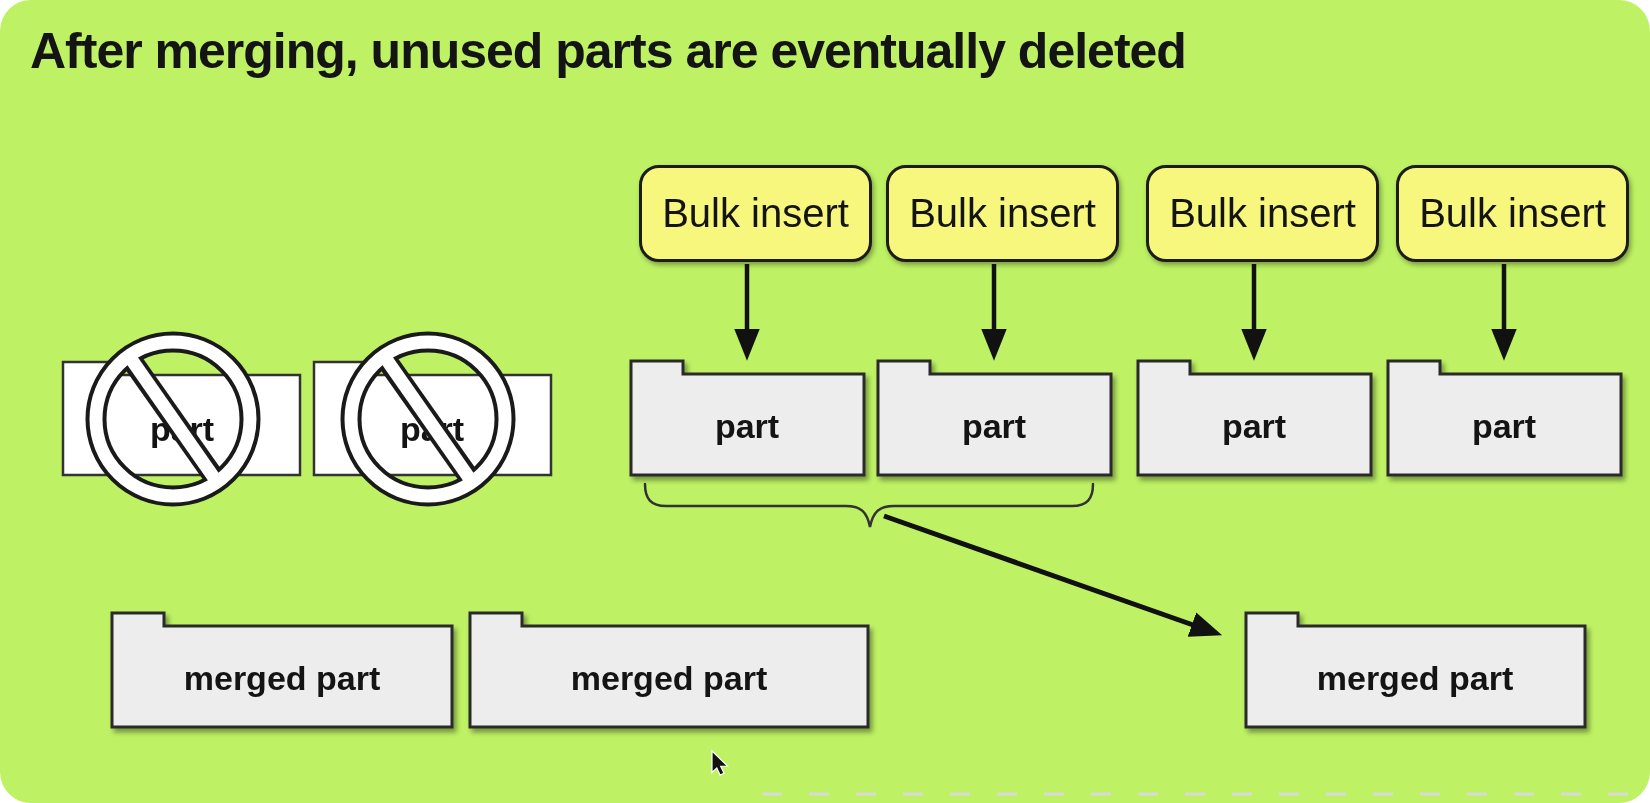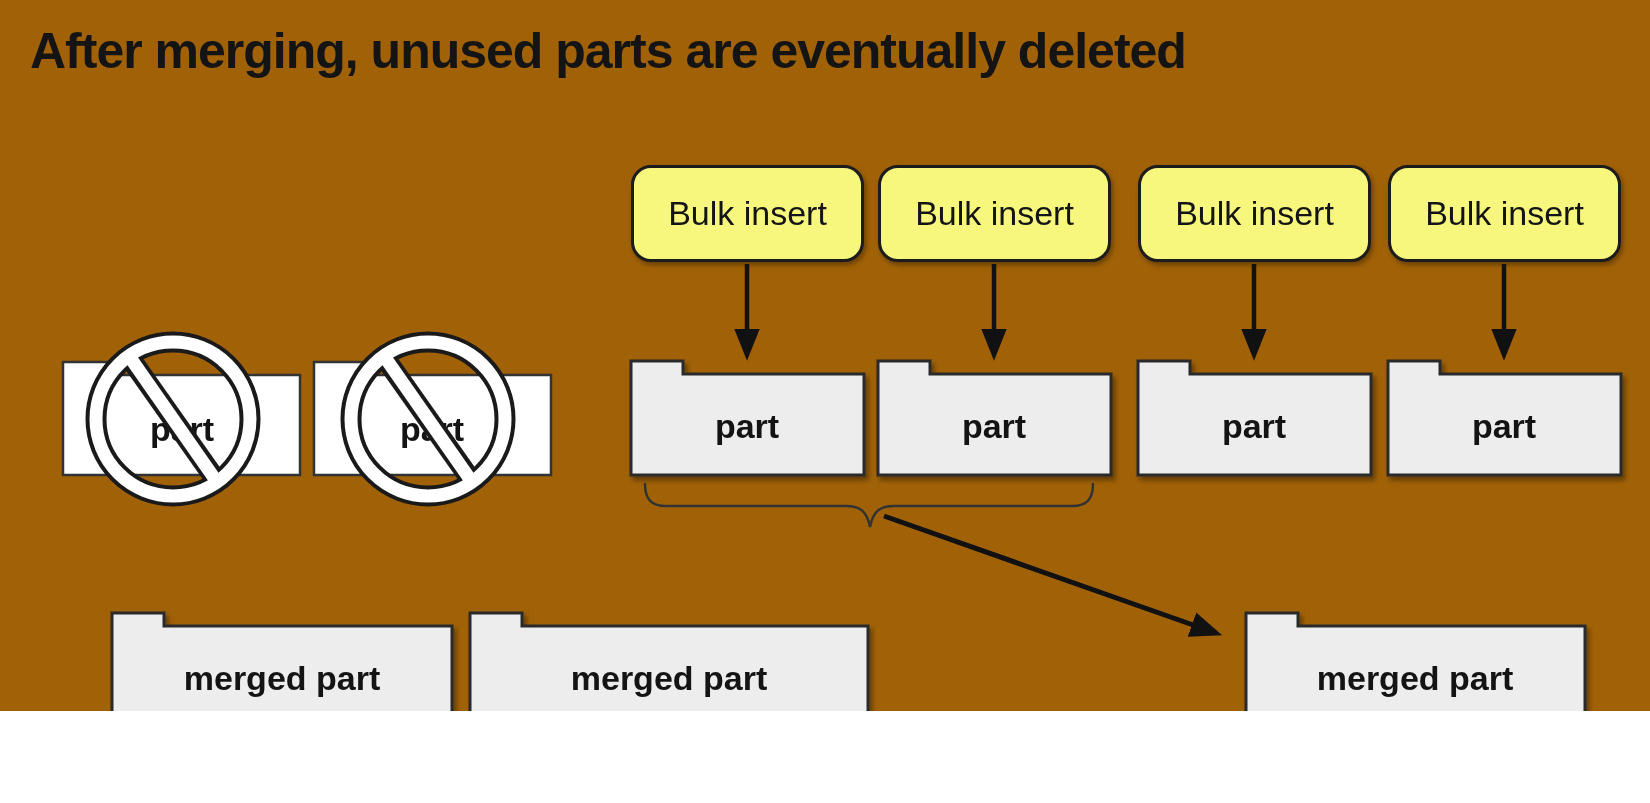--- a/index.html
+++ b/index.html
@@ -1,36 +1,37 @@
 <!DOCTYPE html>
 <html><head>
 <meta charset="utf-8">
 <style>
   html,body{margin:0;padding:0;background:#ffffff;}
   .stage{
     position:relative;
-    width:1650px;height:711px;
-    background:#a16207;
+    width:1650px;height:803px;
+    background:#bef264;
     overflow:hidden;
     font-family:"Liberation Sans", sans-serif;
+    border-radius:31px;
   }
   .slide-title{
     position:absolute;left:30px;top:22px;margin:0;
     font-size:50px;font-weight:800;letter-spacing:-1px;
     color:#141414;white-space:nowrap;
   }
   .bulk-box{
     position:absolute;top:165px;width:233px;height:97px;
     box-sizing:border-box;
     background:#f8f77d;
     border:3px solid #1c1c1c;
     border-radius:20px;
     box-shadow:2px 3px 5px rgba(0,0,0,0.35);
     display:flex;align-items:center;justify-content:center;
-    font-size:34px;font-weight:500;color:#141414;
+    font-size:40px;font-weight:500;color:#141414;margin-left:8px;
   }
   .bulk-1{left:631px}
   .bulk-2{left:878px}
   .bulk-3{left:1138px}
   .bulk-4{left:1388px}
   svg{position:absolute;left:0;top:0;}
   .lbl{
     font-family:"Liberation Sans", sans-serif;
     font-weight:bold;font-size:34px;fill:#141414;
   }

